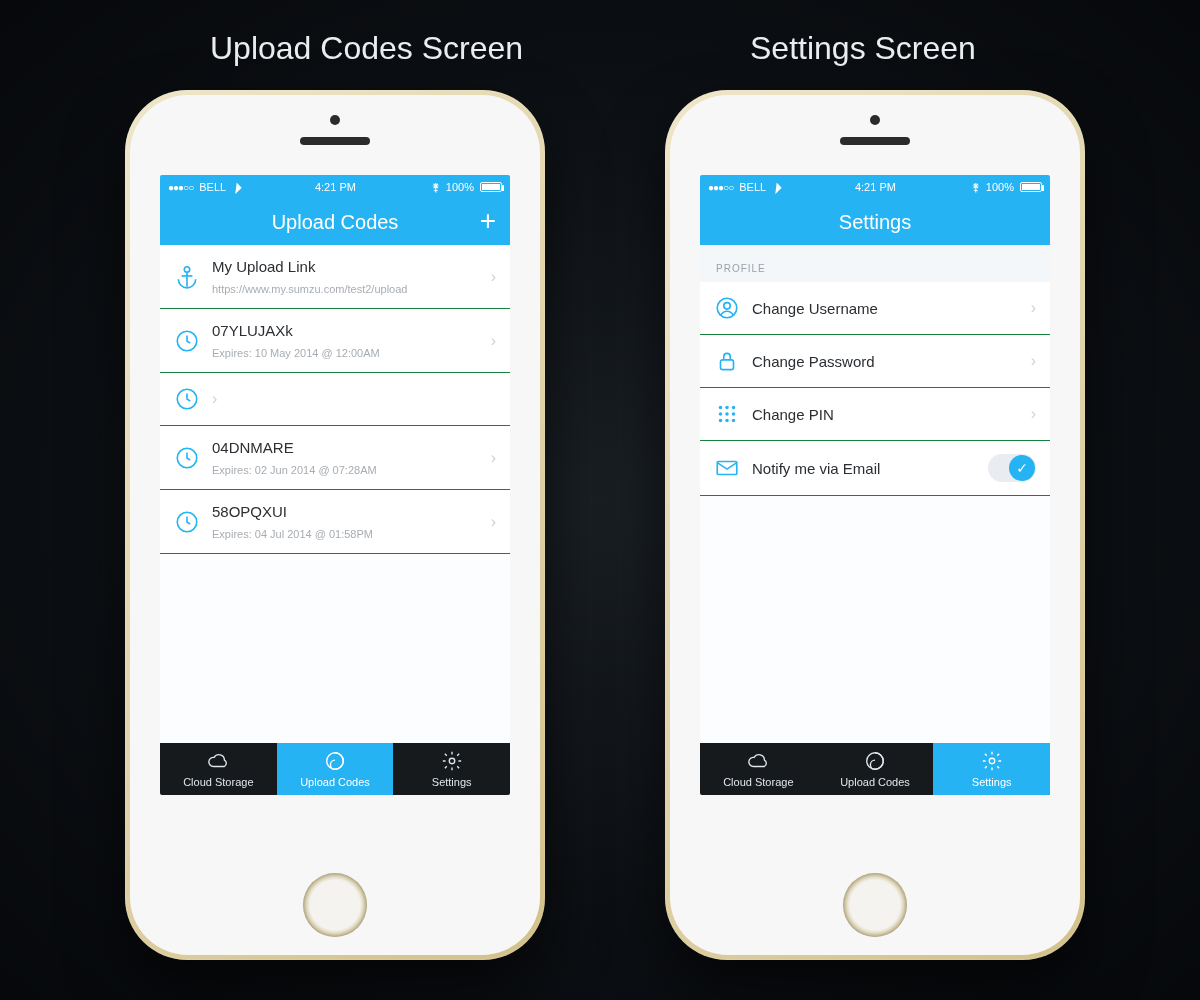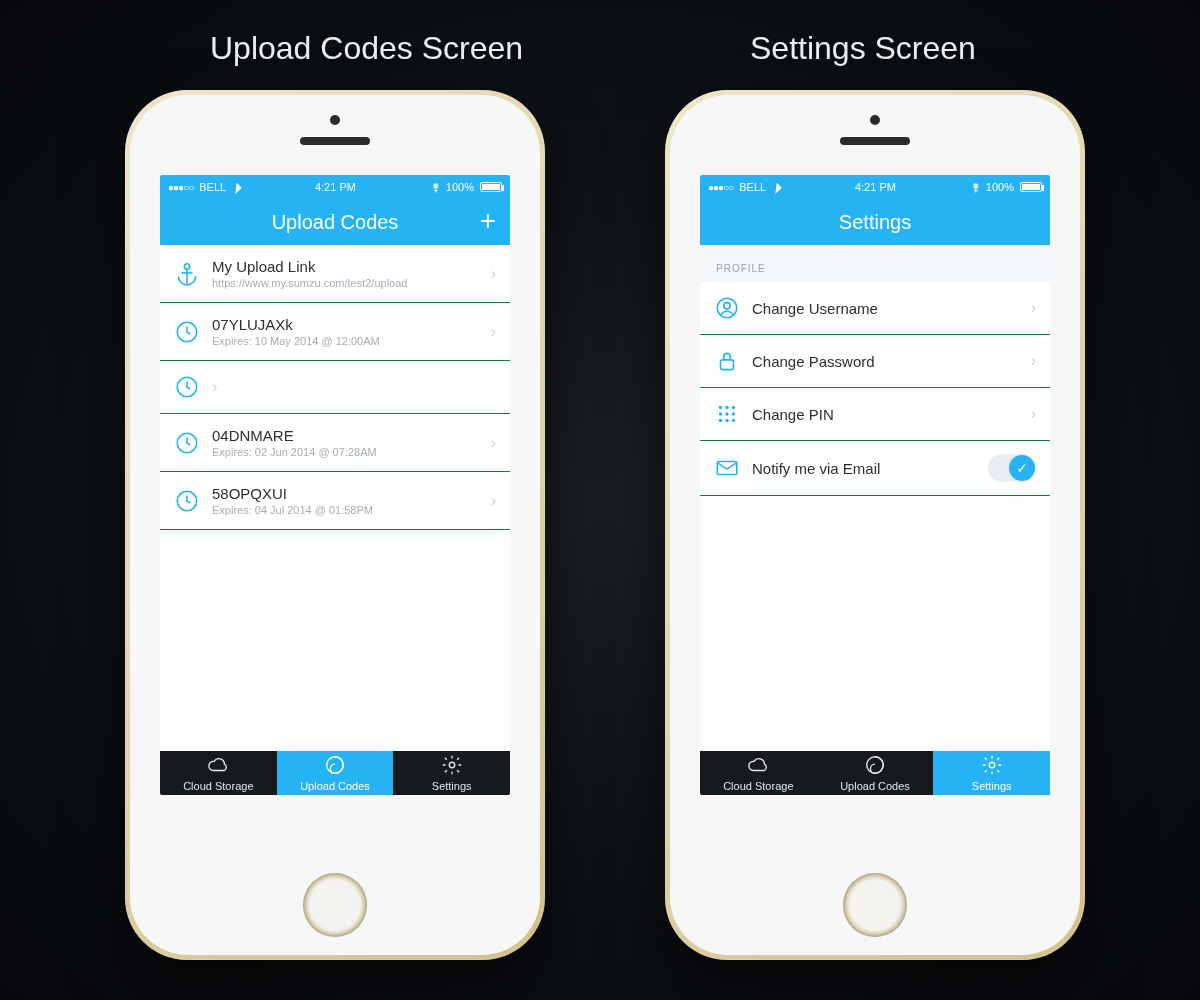--- a/index.html
+++ b/index.html
@@ -86,41 +86,41 @@
   .list { flex:1; background:#fbfdff; overflow:auto; }
   .row {
     display:flex; align-items:center; gap:12px;
     padding: 13px 14px;
     border-bottom: 1px solid #15803d;
     background:#fff;
   }
   .row .icon { width:26px; height:26px; flex:0 0 26px; color:#25b3f4; }
   .row .text { flex:1; }
   .row .text .primary   { font-size:15px; color:#2b2f33; }
-  .row .text .secondary { font-size:11px; color:#a7adb3; margin-top:2px; }
+  .row .text .secondary { font-size:11px; color:#a7adb3; margin-top:8px; }
   .row .chev { color:#cdd3d8; font-size:16px; }
 
   .section-header {
     padding: 18px 16px 8px; font-size:10px; letter-spacing:1px;
     color:#9aa1a8; background:#f3f7fa;
   }
 
   .toggle {
     width:48px; height:28px; border-radius:14px; background:#e9edf1; position:relative; flex:0 0 48px;
   }
   .toggle .knob {
     position:absolute; top:1px; width:26px; height:26px; border-radius:50%;
     display:flex; align-items:center; justify-content:center; color:#fff; font-size:14px;
   }
   .toggle.on  .knob{ right:1px; background:#25b3f4; }
   .toggle.off .knob{ left:1px;  background:#d4315e; }
 
   
   .tabbar {
-    height: 44px; background:#161a1d; display:flex;
+    height: 52px; background:#161a1d; display:flex;
   }
   .tab {
     flex:1; display:flex; flex-direction:column; align-items:center; justify-content:center;
     color:#dfe5ea; font-size:11px; gap:4px;
   }
   .tab.active { background:#25b3f4; color:#fff; }
   .tab .ticon { width:22px; height:22px; }
 
   svg { display:block; }
 </style>

